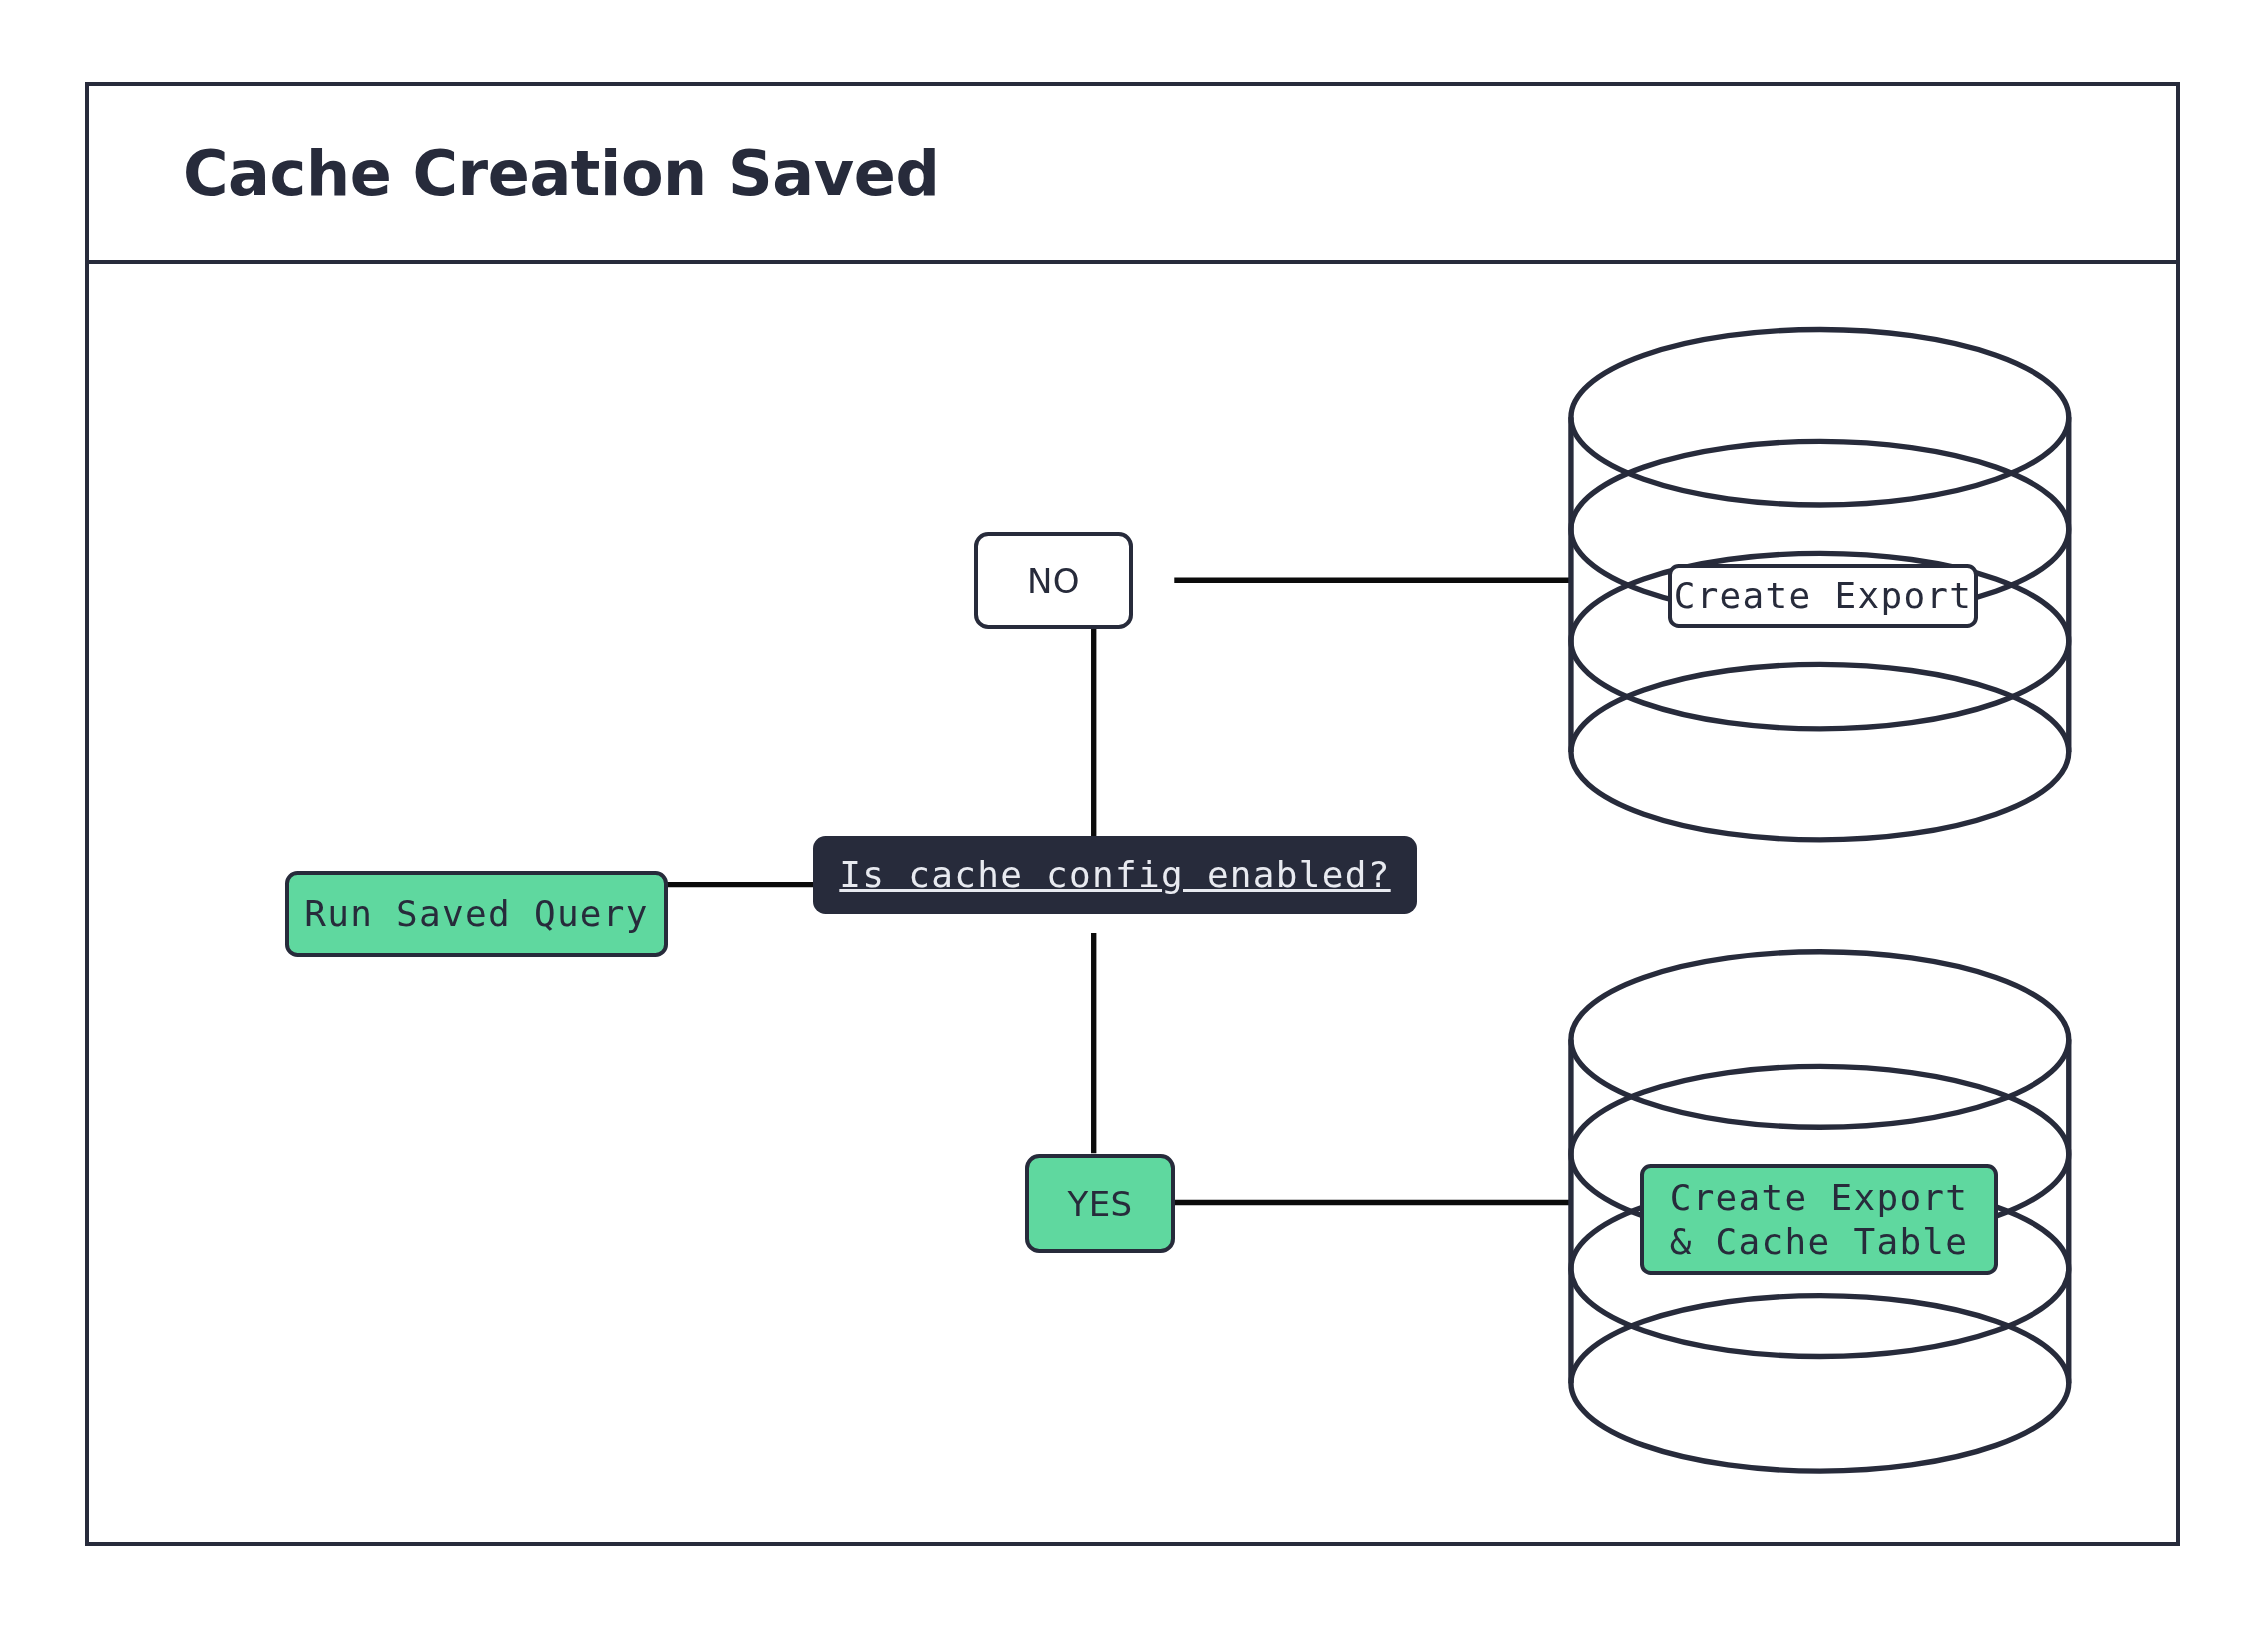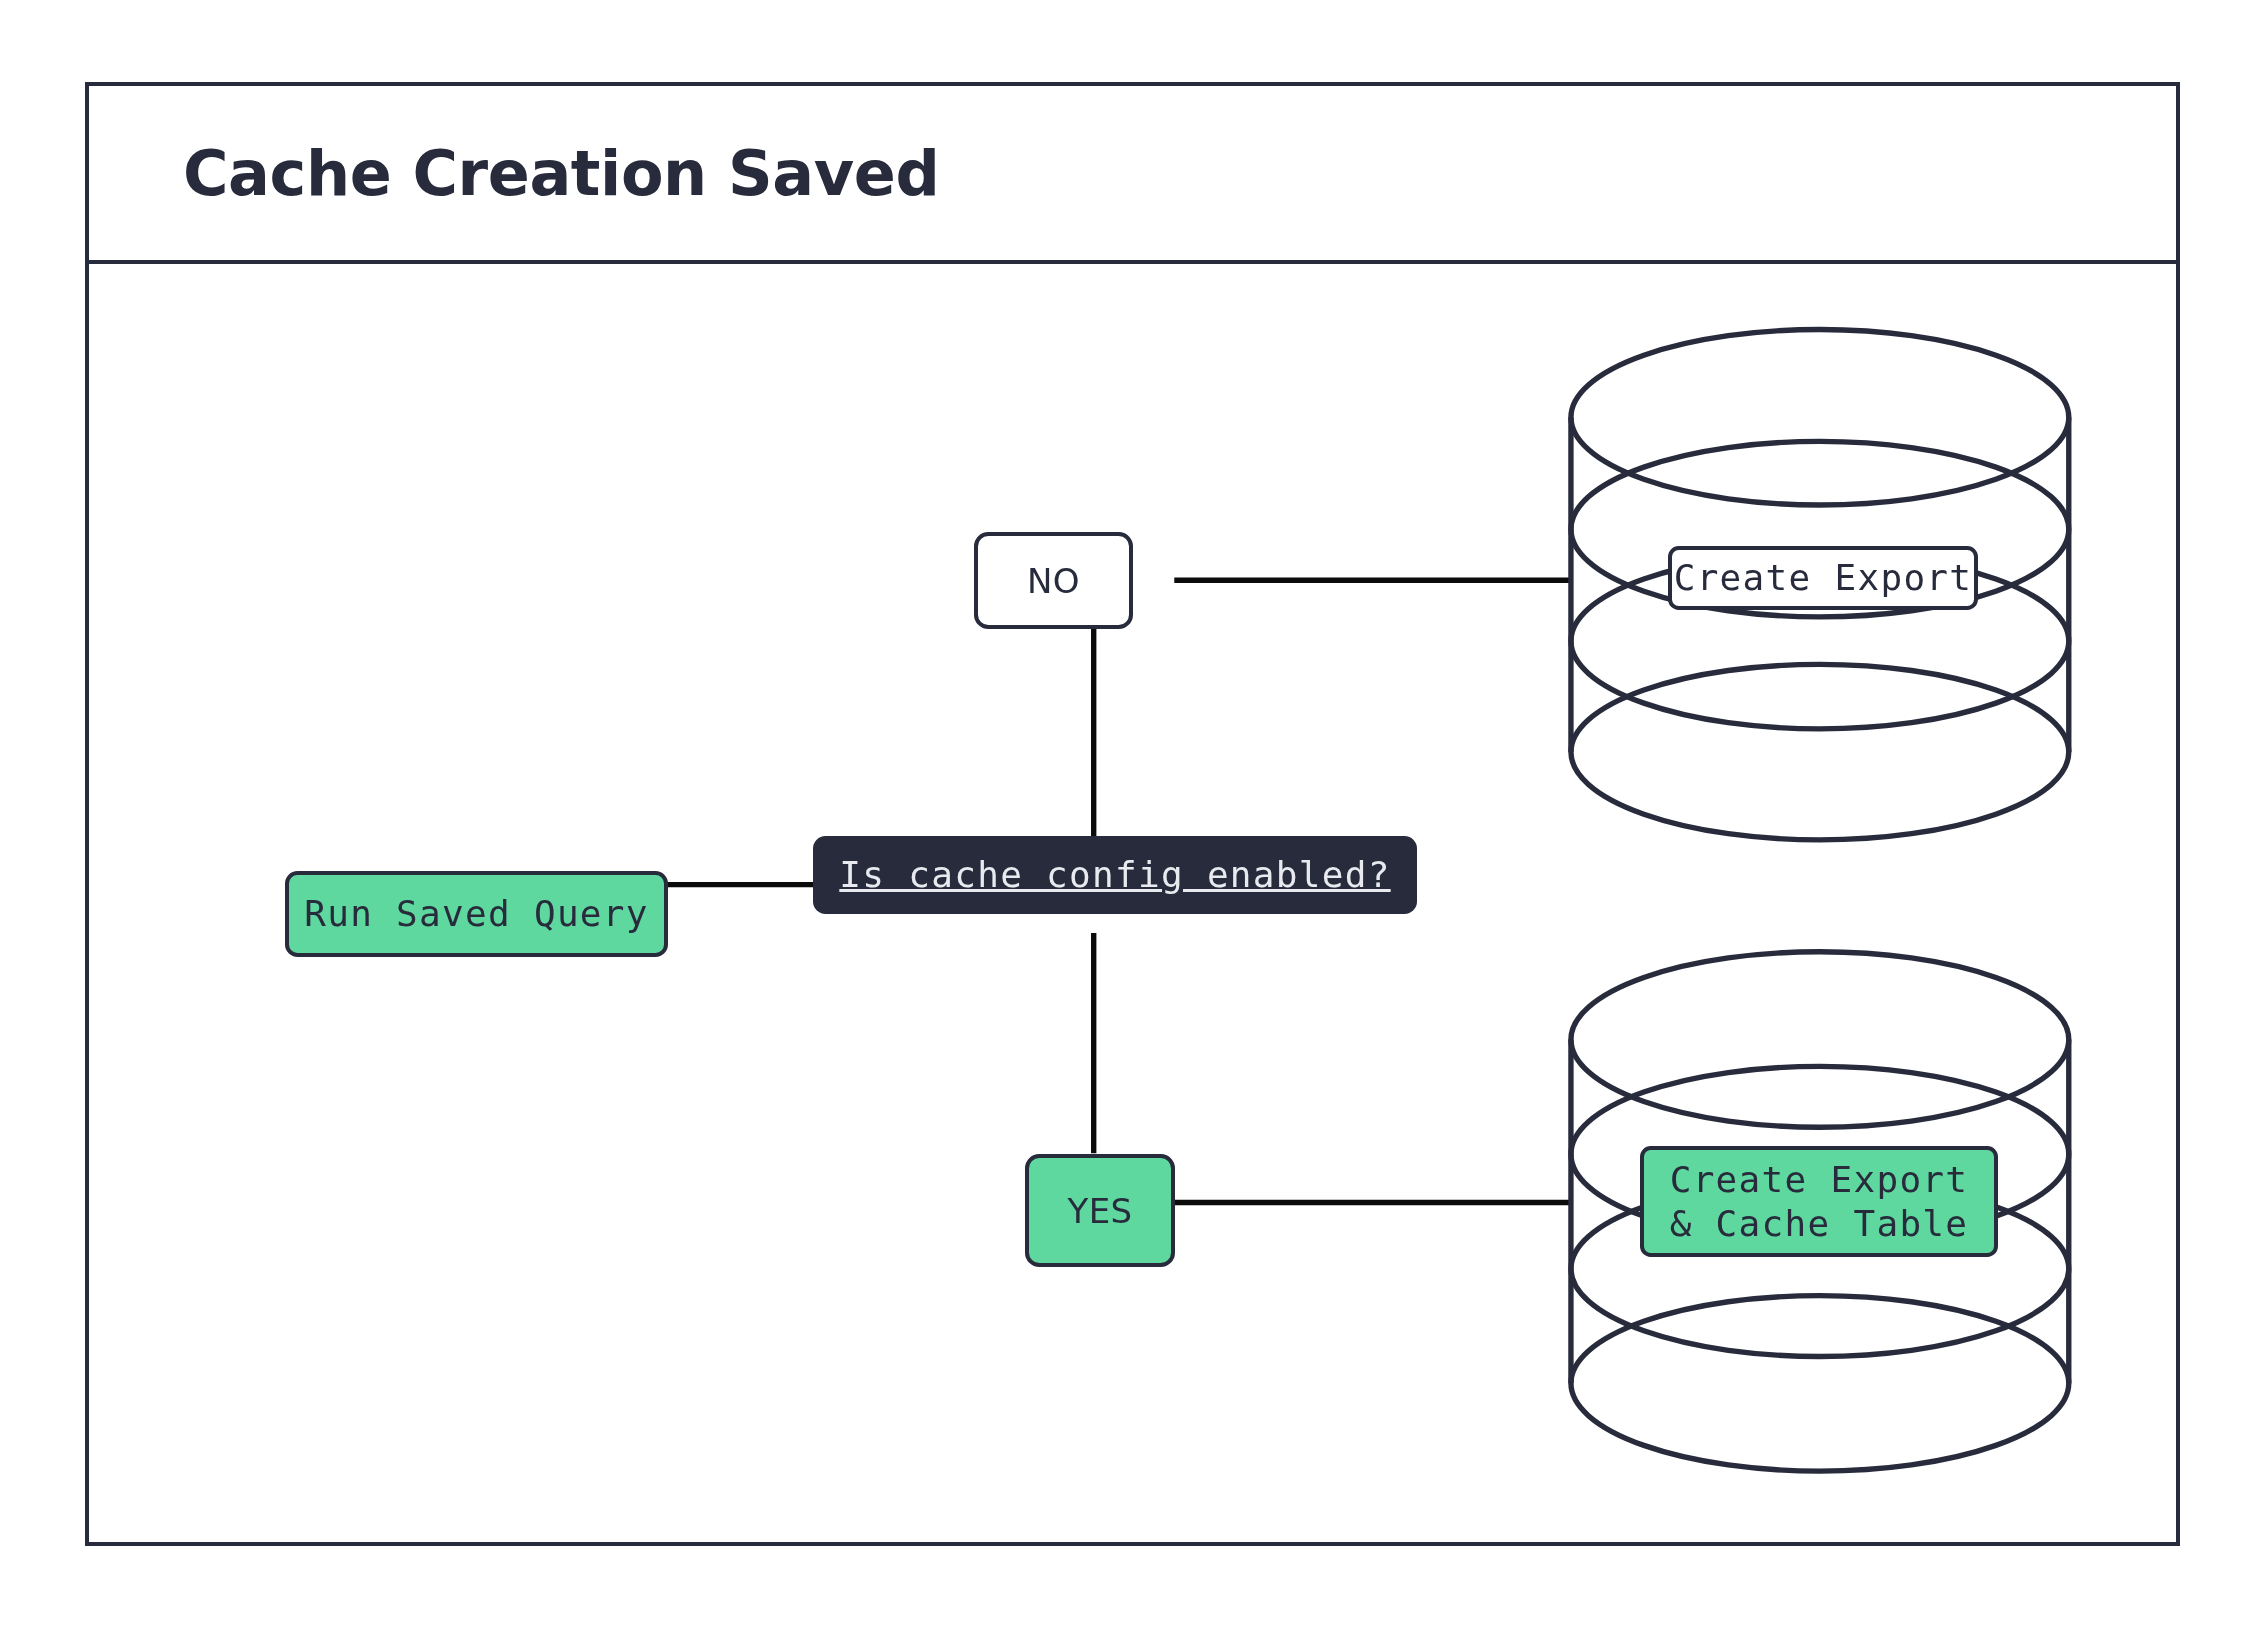--- a/index.html
+++ b/index.html
@@ -134,20 +134,21 @@
     justify-content: center;
     text-align: center;
     border: 4.5px solid #272B3B;
     border-radius: 10.7px;
     color: #272B3B;
     font-family: "DejaVu Sans Mono", "Liberation Mono", monospace;
     font-size: 36px;
     letter-spacing: 1.3px;
     line-height: 1.22;
     white-space: pre-line;
+    margin-top: 18px;
   }
   .db-label.fill-white { background: #FFFFFF; }
   .db-label.fill-green { background: #5FD89F; }
 </style>
 </head>
 <body>
 
 <div id="stage">
 
   <div class="frame">
@@ -191,21 +192,21 @@
       <ellipse cx="2032" cy="1545" rx="278" ry="98"></ellipse>
     </g>
   </svg>
 
   <div class="node node-process node-mono" style="left:285px; top:844px; width:383px; height:86px;">Run Saved Query</div>
 
   <div class="node node-decision node-mono" style="left:813px; top:836px; width:604px; height:78px;text-decoration:underline;">Is cache config enabled?</div>
 
   <div class="node node-branch fill-white node-sans" style="left:974px; top:532px; width:159px; height:97px;">NO</div>
 
-  <div class="node node-branch fill-green node-sans" style="left:1025px; top:1154px; width:150px; height:113px;">YES</div>
+  <div class="node node-branch fill-green node-sans" style="left:1025px; top:1154px; width:150px; height:99px;">YES</div>
 
   <div class="db-label fill-white" style="left:1668px; top:546px; width:310px; height:64px;">Create Export</div>
 
   <div class="db-label fill-green" style="left:1640px; top:1146px; width:358px; height:111px;">Create Export
 &amp; Cache Table</div>
 
 </div>
 
 
 </body></html>

